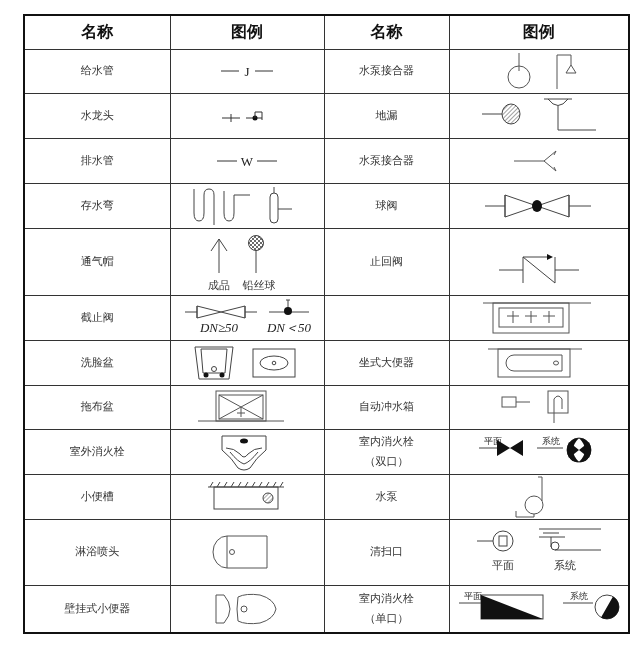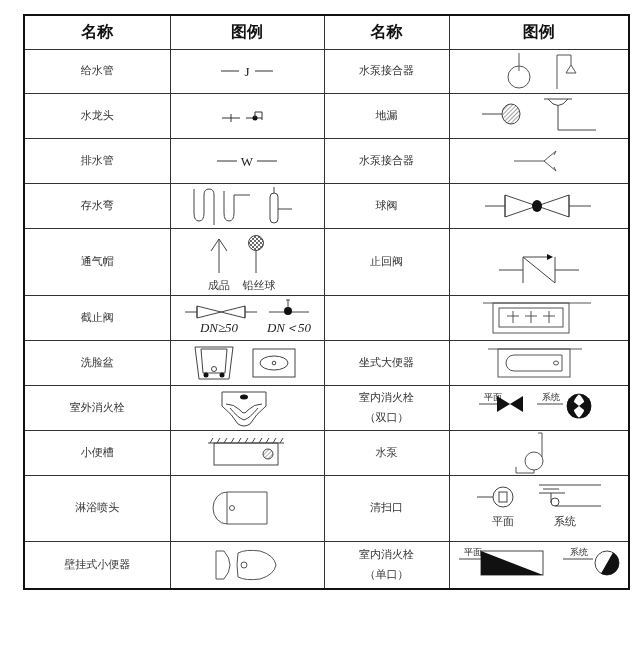--- a/index.html
+++ b/index.html
@@ -213,20 +213,44 @@
     <td class="sym-cell">
       <svg width="110" height="36">
         <line x1="4" y1="4" x2="98" y2="4" stroke="#555"></line>
         <rect x="14" y="4" width="72" height="28" fill="none" stroke="#555"></rect>
         <path d="M30 10 L78 10 L78 26 L30 26 A8 8 0 0 1 30 10 Z" fill="none" stroke="#555"></path>
         <ellipse cx="72" cy="18" rx="2.5" ry="2" fill="none" stroke="#555"></ellipse>
       </svg>
     </td>
   </tr>
 
+  <tr style="height:44px">
+    <td class="name">拖布盆</td>
+    <td class="sym-cell">
+      <svg width="110" height="40">
+        <rect x="24" y="4" width="50" height="30" fill="none" stroke="#555"></rect>
+        <rect x="27" y="8" width="44" height="24" fill="none" stroke="#555"></rect>
+        <line x1="27" y1="8" x2="71" y2="32" stroke="#555"></line>
+        <line x1="71" y1="8" x2="27" y2="32" stroke="#555"></line>
+        <line x1="49" y1="20" x2="49" y2="30" stroke="#555"></line>
+        <line x1="45" y1="26" x2="53" y2="26" stroke="#555"></line>
+        <line x1="6" y1="34" x2="92" y2="34" stroke="#555"></line>
+      </svg>
+    </td>
+    <td class="name">自动冲水箱</td>
+    <td class="sym-cell">
+      <svg width="90" height="40">
+        <rect x="8" y="10" width="14" height="10" fill="none" stroke="#555"></rect>
+        <line x1="22" y1="15" x2="36" y2="15" stroke="#555"></line>
+        <rect x="54" y="4" width="20" height="22" fill="none" stroke="#555"></rect>
+        <path d="M60 26 L60 12 Q64 6 68 12 L68 22" fill="none" stroke="#555"></path>
+        <line x1="60" y1="26" x2="60" y2="36" stroke="#555"></line>
+      </svg>
+    </td>
+  </tr>
 
   <tr style="height:45px">
     <td class="name">室外消火栓</td>
     <td class="sym-cell">
       <svg width="70" height="40">
         <path d="M10 4 L54 4 L54 18 Q44 26 38 36 Q32 40 26 36 Q20 26 10 18 Z" fill="none" stroke="#444"></path>
         <path d="M14 16 Q22 16 28 22 Q32 28 36 22 Q42 16 50 16" fill="none" stroke="#444"></path>
         <path d="M18 20 Q26 30 32 32 Q38 30 46 20" fill="none" stroke="#444"></path>
         <ellipse cx="32" cy="9" rx="4" ry="2.5" fill="#111"></ellipse>
       </svg>

